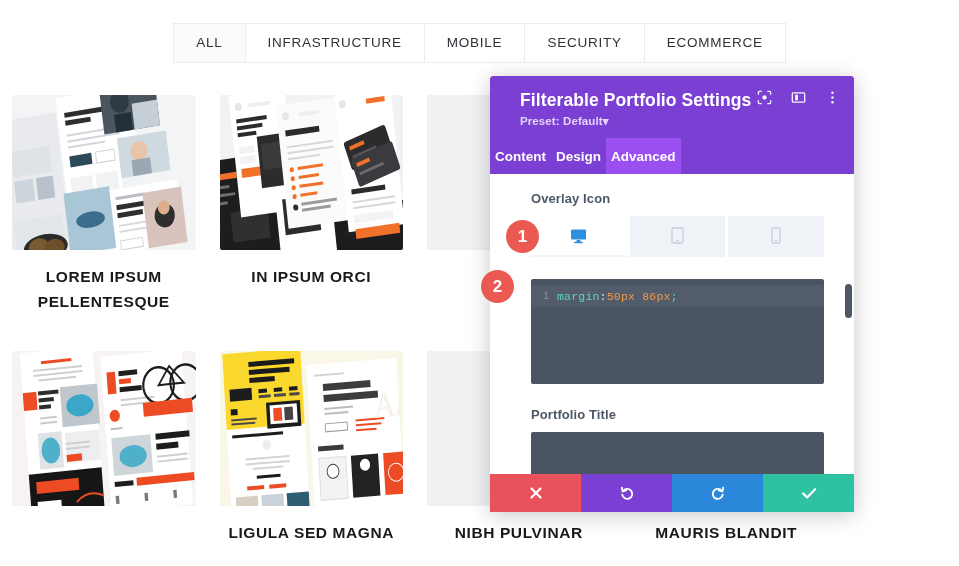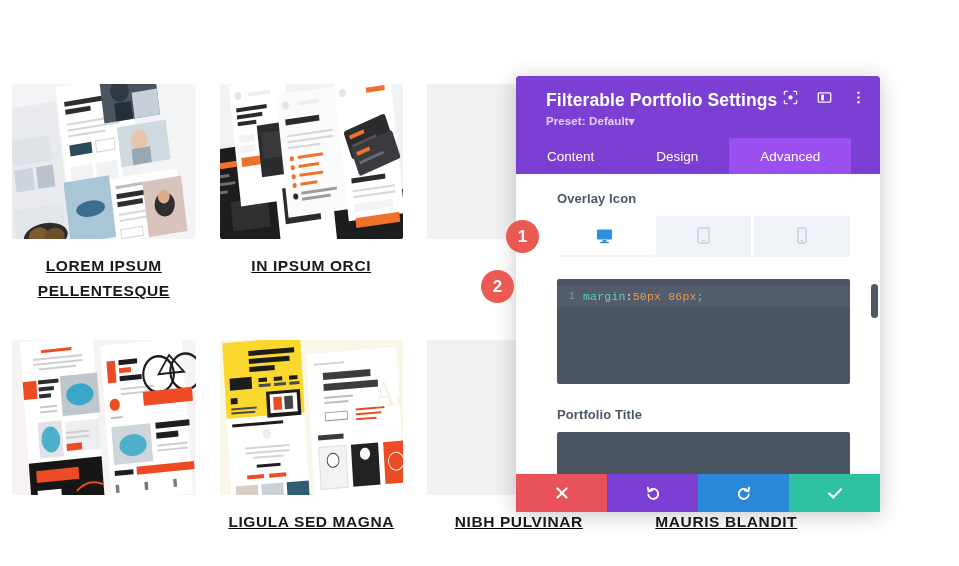--- a/index.html
+++ b/index.html
@@ -25,21 +25,21 @@
     background: #ffffff;
     border: 1px solid #ececec;
     border-left-width: 0;
     white-space: nowrap;
     line-height: 15px;
   }
   .filter-item:first-child { border-left-width: 1px; background:#fbfbfb; }
 
   
   .grid {
-    position: absolute; top: 84px; left: 0; width: 830px; text-decoration: underline;
+    position: absolute; top: 95px; left: 0; width: 830px;
   }
   .grid-row { display: flex; }
   .cell { width: 239.75px; padding: 0 12px; }
   .thumb {
     width: 100%; height: 155px;
     border-radius: 2px;
     overflow: hidden;
     position: relative;
   }
   .thumb svg { display:block; width:100%; height:100%; }
@@ -59,21 +59,20 @@
   .modal {
     position: absolute;
     left: 490px; top: 76px;
     width: 364px; height: 436px;
     background: #ec4899;
     box-shadow: 0 3px 22px rgba(0,0,0,.22);
     border-radius: 4px 4px 0 0;
     display: flex; flex-direction: column;
     overflow: hidden;
     z-index: 20;
-    margin-left: 26px;
   }
   .modal-head {
     background: #7E3BD0;
     background: #7b3fd4;
     padding: 13px 16px 10px 30px;
     position: relative;
   }
   .modal-title {
     color: #fff; font-size: 17.5px; font-weight: 700; letter-spacing: .1px;
     line-height: 22px;
@@ -83,23 +82,23 @@
     letter-spacing: .1px;
   }
   .head-icons {
     position: absolute; right: 14px; top: 14px;
     display: flex; align-items: center; gap: 19px;
   }
   .head-icons .hi { width: 15px; height: 15px; opacity:.95; cursor:pointer; }
 
   .tabs { display: flex; background: #7b3fd4; height: 36px; }
   .tab {
-    padding: 0 31px;
+    padding: 0 5px;
     display: flex; align-items: center; justify-content: center;
-    color: #fff; font-size: 13.5px; font-weight: 400;
+    color: #fff; font-size: 13.5px; font-weight: 700;
     cursor: pointer;
   }
   .tab.active { background: #9b4ff0; }
   .tab-pad { flex: 1; }
 
   .modal-body {
     flex: 1; position: relative; overflow: hidden; background: #fff;
     padding: 17px 30px 0 41px;
   }
   .field-label {
@@ -170,20 +169,29 @@
     font-family: "Liberation Sans", sans-serif;
   }
   #badge1 { left: 506px; top: 220px; }
   #badge2 { left: 481px; top: 270px; }
 </style>
 </head>
 <body>
 
 <div id="root">
 
+  <div class="filter-bar">
+    <div class="filter-list">
+      <div class="filter-item">ALL</div>
+      <div class="filter-item">INFRASTRUCTURE</div>
+      <div class="filter-item">MOBILE</div>
+      <div class="filter-item">SECURITY</div>
+      <div class="filter-item">ECOMMERCE</div>
+    </div>
+  </div>
 
   <div class="grid">
 
     <div class="grid-row">
 
       <div class="cell">
         <div class="thumb">
           <svg viewBox="0 0 216 155" preserveAspectRatio="none">
             <rect width="216" height="155" fill="#f3f4f6"></rect>
             <g transform="rotate(-8 108 77)">

